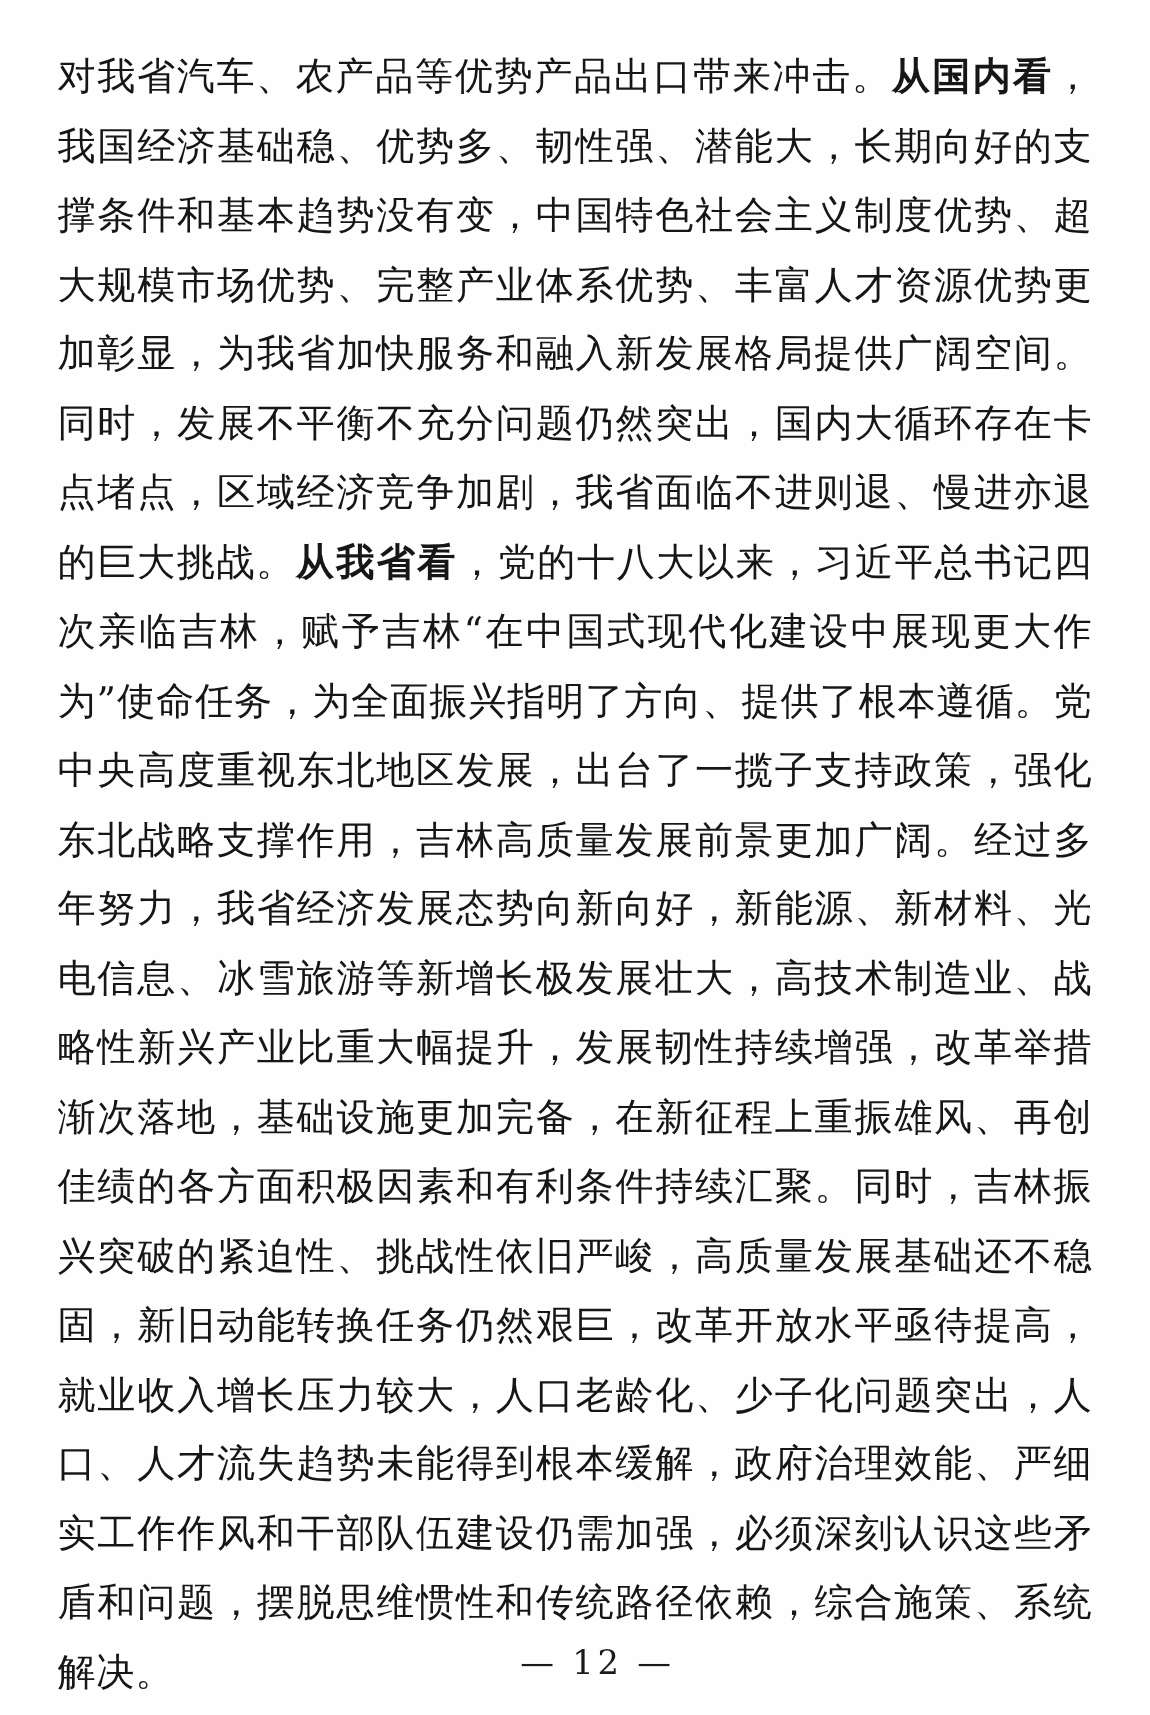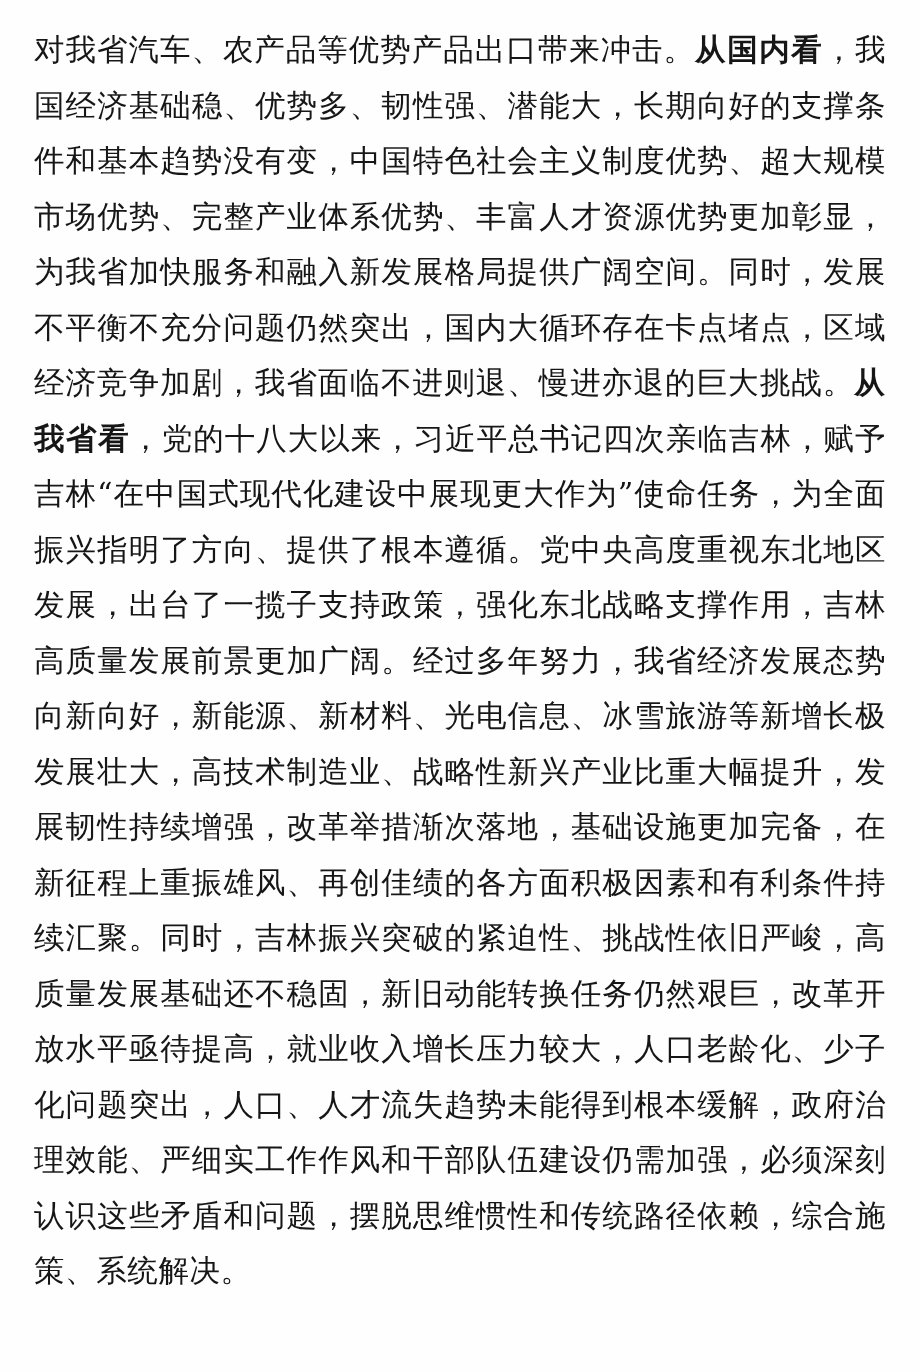--- a/index.html
+++ b/index.html
@@ -25,21 +25,21 @@
   .body-text {
     font-size: 30.5px;
     line-height: 55.5px;
     text-align: justify;
     text-justify: inter-ideograph;
     letter-spacing: 0.6px;
     color: #161616;
     text-indent: 0;
   }
   .body-text p {
-    margin: 0;
+    margin: 12px;
   }
   .bold-run {
     font-weight: bold;
     letter-spacing: 1.2px;
   }
   .page-footer {
     position: absolute;
     left: 0;
     right: 0;
     bottom: 26px;
@@ -55,14 +55,17 @@
 </style>
 </head>
 <body>
 
 <div class="page">
 
   <div class="body-text">
     <p id="para-0"><span>对我省汽车、农产品等优势产品出口带来冲击。</span><span class="bold-run">从国内看</span><span>，我国经济基础稳、优势多、韧性强、潜能大，长期向好的支撑条件和基本趋势没有变，中国特色社会主义制度优势、超大规模市场优势、完整产业体系优势、丰富人才资源优势更加彰显，为我省加快服务和融入新发展格局提供广阔空间。同时，发展不平衡不充分问题仍然突出，国内大循环存在卡点堵点，区域经济竞争加剧，我省面临不进则退、慢进亦退的巨大挑战。</span><span class="bold-run">从我省看</span><span>，党的十八大以来，习近平总书记四次亲临吉林，赋予吉林“在中国式现代化建设中展现更大作为”使命任务，为全面振兴指明了方向、提供了根本遵循。党中央高度重视东北地区发展，出台了一揽子支持政策，强化东北战略支撑作用，吉林高质量发展前景更加广阔。经过多年努力，我省经济发展态势向新向好，新能源、新材料、光电信息、冰雪旅游等新增长极发展壮大，高技术制造业、战略性新兴产业比重大幅提升，发展韧性持续增强，改革举措渐次落地，基础设施更加完备，在新征程上重振雄风、再创佳绩的各方面积极因素和有利条件持续汇聚。同时，吉林振兴突破的紧迫性、挑战性依旧严峻，高质量发展基础还不稳固，新旧动能转换任务仍然艰巨，改革开放水平亟待提高，就业收入增长压力较大，人口老龄化、少子化问题突出，人口、人才流失趋势未能得到根本缓解，政府治理效能、严细实工作作风和干部队伍建设仍需加强，必须深刻认识这些矛盾和问题，摆脱思维惯性和传统路径依赖，综合施策、系统解决。</span></p>
   </div>
 
+  <div class="page-footer">
+    <span class="page-number">— 12 —</span>
+  </div>
 
 </div>
 
 </body></html>

